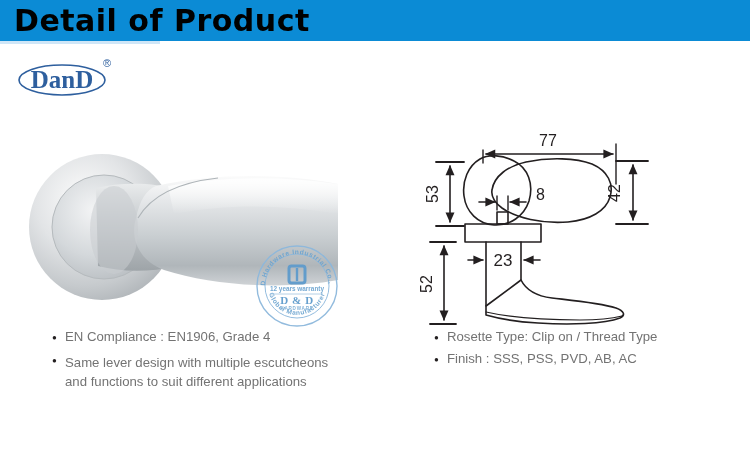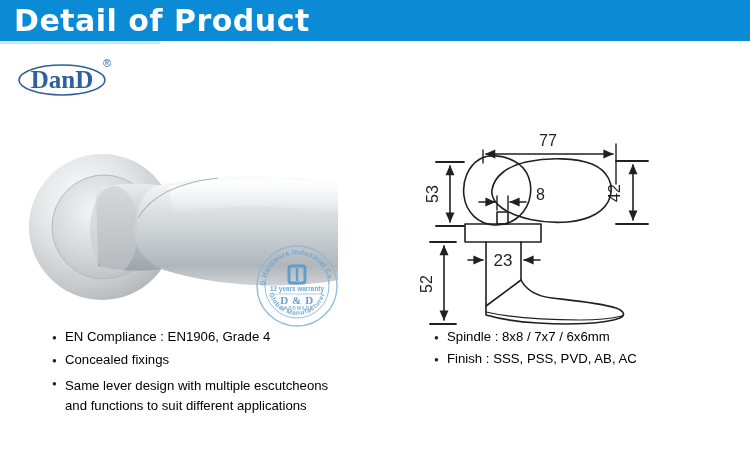--- a/index.html
+++ b/index.html
@@ -25,21 +25,21 @@
     height: 41px;
     background: #0b8bd5;
   }
   #header-title {
     position: absolute;
     left: 14px;
     top: 3px;
     font-size: 30px;
     font-weight: bold;
     letter-spacing: 0.5px;
-    color: #ffffff;
+    color: #000000;
     font-family: "DejaVu Sans", sans-serif;
     white-space: nowrap;
   }
   #header-underline {
     position: absolute;
     left: 0; top: 41px;
     width: 160px;
     height: 3px;
     background: #cfe6f7;
   }
@@ -87,21 +87,21 @@
   #tech-drawings svg { display: block; }
 
   
   .feature-list {
     position: absolute;
     list-style: none;
     margin: 0;
     padding: 0;
     font-size: 13.2px;
     line-height: 1.0;
-    color: #000000;
+    color: #737373;
   }
   #left-features  { left: 52px;  top: 330px; width: 330px; }
   #right-features { left: 434px; top: 330px; width: 310px; }
 
   .feature-item {
     position: relative;
     padding-left: 13px;
     margin-bottom: 10.5px;
     white-space: pre-line;
   }
@@ -274,21 +274,20 @@
       <line x1="10" y1="158" x2="36" y2="158" stroke-width="1.8"></line>
       <line x1="10" y1="240" x2="36" y2="240" stroke-width="1.8"></line>
       <line x1="24" y1="162" x2="24" y2="236" marker-start="url(#arrL)" marker-end="url(#arrR)"></line>
       <text x="12" y="200" text-anchor="middle" font-family="'Liberation Sans', sans-serif" font-size="16" fill="#231f20" stroke="none" transform="rotate(-90 12 200)">52</text>
     </g>
   </svg>
 </div>
 
 <ul class="feature-list" id="left-features">
   <li class="feature-item">EN Compliance : EN1906, Grade 4</li>
-  <li class="feature-item">Concealed fixings</li>
   <li class="feature-item multiline">Same lever design with multiple escutcheons
  and functions to suit different applications</li>
 </ul>
 
 <ul class="feature-list" id="right-features">
-  <li class="feature-item">Spindle : 8x8 / 7x7 / 6x6mm</li>
+  <li class="feature-item">Rosette Type: Clip on / Thread Type</li>
   <li class="feature-item">Finish : SSS, PSS, PVD, AB, AC</li>
 </ul>
 
 </body></html>

